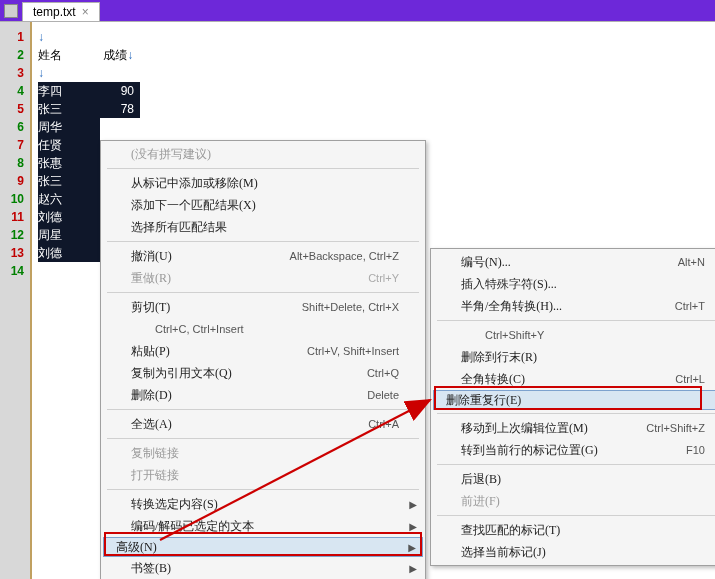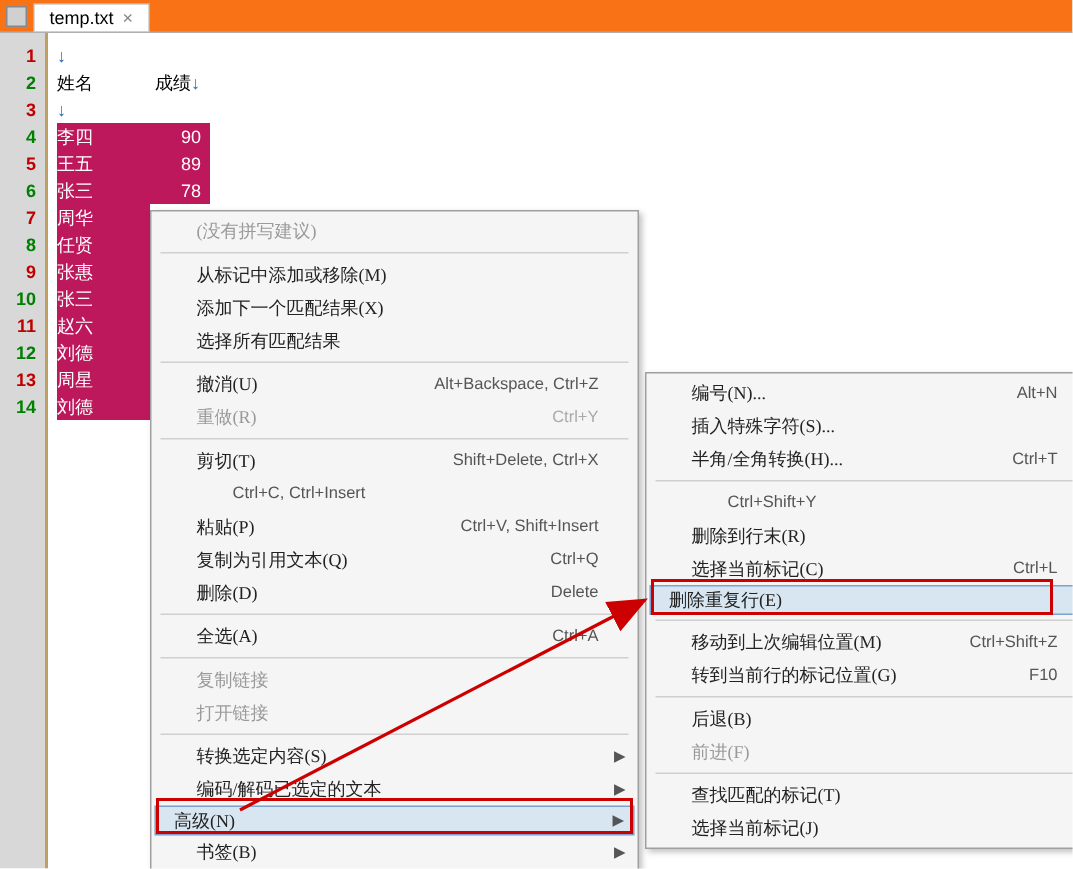--- a/index.html
+++ b/index.html
@@ -1,30 +1,30 @@
 <!DOCTYPE html>
 <html><head>
 <meta charset="utf-8">
 <style>
 * { margin: 0; padding: 0; box-sizing: border-box; font-family: "Microsoft YaHei", SimSun, sans-serif; font-size: 12px; }
 body { background: #fff; width: 715px; height: 579px; overflow: hidden; position: relative; }
-.tabbar { background: #f97316; border-bottom: 1px solid #b0b0b0; height: 22px; display: flex; align-items: flex-end; padding-left: 4px; }
+.tabbar { background: #6d28d9; border-bottom: 1px solid #b0b0b0; height: 22px; display: flex; align-items: flex-end; padding-left: 4px; }
 .tab-icon { width: 14px; height: 14px; background: #d0d0d0; border: 1px solid #888; margin-right: 4px; align-self: center; }
 .tab { background: #fff; border: 1px solid #b0b0b0; border-bottom: none; padding: 2px 10px; margin-right: -1px; display: flex; align-items: center; gap: 6px; }
 .tab .close { color: #888; }
 .editor { position: relative; display: flex; height: calc(100% - 22px); }
 .gutter { background: #d8d8d8; width: 30px; text-align: right; padding-right: 6px; padding-top: 6px; }
 .gutter .ln { height: 18px; line-height: 18px; }
 .gutter .ln.r { color: #c00000; font-weight: bold; }
 .gutter .ln.g { color: #008000; font-weight: bold; }
 .edgeline { width: 2px; background: #c0a060; }
 .textarea { flex: 1; padding-top: 6px; padding-left: 6px; position: relative; }
 .line { height: 18px; line-height: 18px; white-space: pre; }
 .arrow-mark { color: #3070c0; }
-.sel { background: #be185d; color: #fff; display: inline-block; }
+.sel { background: #0f172a; color: #fff; display: inline-block; }
 .col1 { display: inline-block; width: 62px; }
 .col2 { display: inline-block; width: 40px; text-align: right; padding-right: 6px; }
 .menu { position: absolute; background: #f5f5f5; border: 1px solid #a0a0a0; box-shadow: 2px 2px 4px rgba(0,0,0,0.25); padding: 2px; }
 .menu .row { display: flex; align-items: center; height: 22px; padding: 0 24px 0 28px; color: #222; position: relative; }
 .menu .row.disabled { color: #9a9a9a; }
 .menu .row .label { flex: 1; font-family: Liberation Serif, serif; }
 .menu .row .hk { color: #555; margin-left: 24px; font-size: 11px; }
 .menu .row.disabled .hk { color: #aaa; }
 .menu .row .sub { position: absolute; right: 6px; color: #555; font-size: 10px; }
 .menu .sep { height: 1px; background: #d0d0d0; margin: 3px 4px; }
@@ -63,21 +63,20 @@
     <div class="ln g">12</div>
     <div class="ln r">13</div>
     <div class="ln g">14</div>
   </div>
   <div class="edgeline"></div>
   <div class="textarea">
     <div class="line"><span class="arrow-mark">↓</span></div>
     <div class="line"><span class="col1">姓名</span> <span>成绩</span><span class="arrow-mark">↓</span></div>
     <div class="line"><span class="arrow-mark">↓</span></div>
     <div class="line"><span class="sel"><span class="col1">李四</span><span class="col2">90</span></span></div>
-    <div class="line"><span class="sel"><span class="col1">王五</span><span class="col2">89</span></span></div>
     <div class="line"><span class="sel"><span class="col1">张三</span><span class="col2">78</span></span></div>
     <div class="line"><span class="sel"><span class="col1">周华</span></span></div>
     <div class="line"><span class="sel"><span class="col1">任贤</span></span></div>
     <div class="line"><span class="sel"><span class="col1">张惠</span></span></div>
     <div class="line"><span class="sel"><span class="col1">张三</span></span></div>
     <div class="line"><span class="sel"><span class="col1">赵六</span></span></div>
     <div class="line"><span class="sel"><span class="col1">刘德</span></span></div>
     <div class="line"><span class="sel"><span class="col1">周星</span></span></div>
     <div class="line"><span class="sel"><span class="col1">刘德</span></span></div>
   </div>
@@ -170,21 +169,21 @@
       <span class="hk">Ctrl+T</span>
     </div>
   <div class="sep"></div>
   <div class="row">
       <span class="hk">Ctrl+Shift+Y</span>
     </div>
   <div class="row">
       <span class="label">删除到行末(R)</span>
     </div>
   <div class="row">
-      <span class="label">选择当前标记(C)</span>
+      <span class="label">全角转换(C)</span>
       <span class="hk">Ctrl+L</span>
     </div>
   <div class="row hover">
       <span class="label">删除重复行(E)</span>
     </div>
   <div class="sep"></div>
   <div class="row">
       <span class="label">移动到上次编辑位置(M)</span>
       <span class="hk">Ctrl+Shift+Z</span>
     </div>

